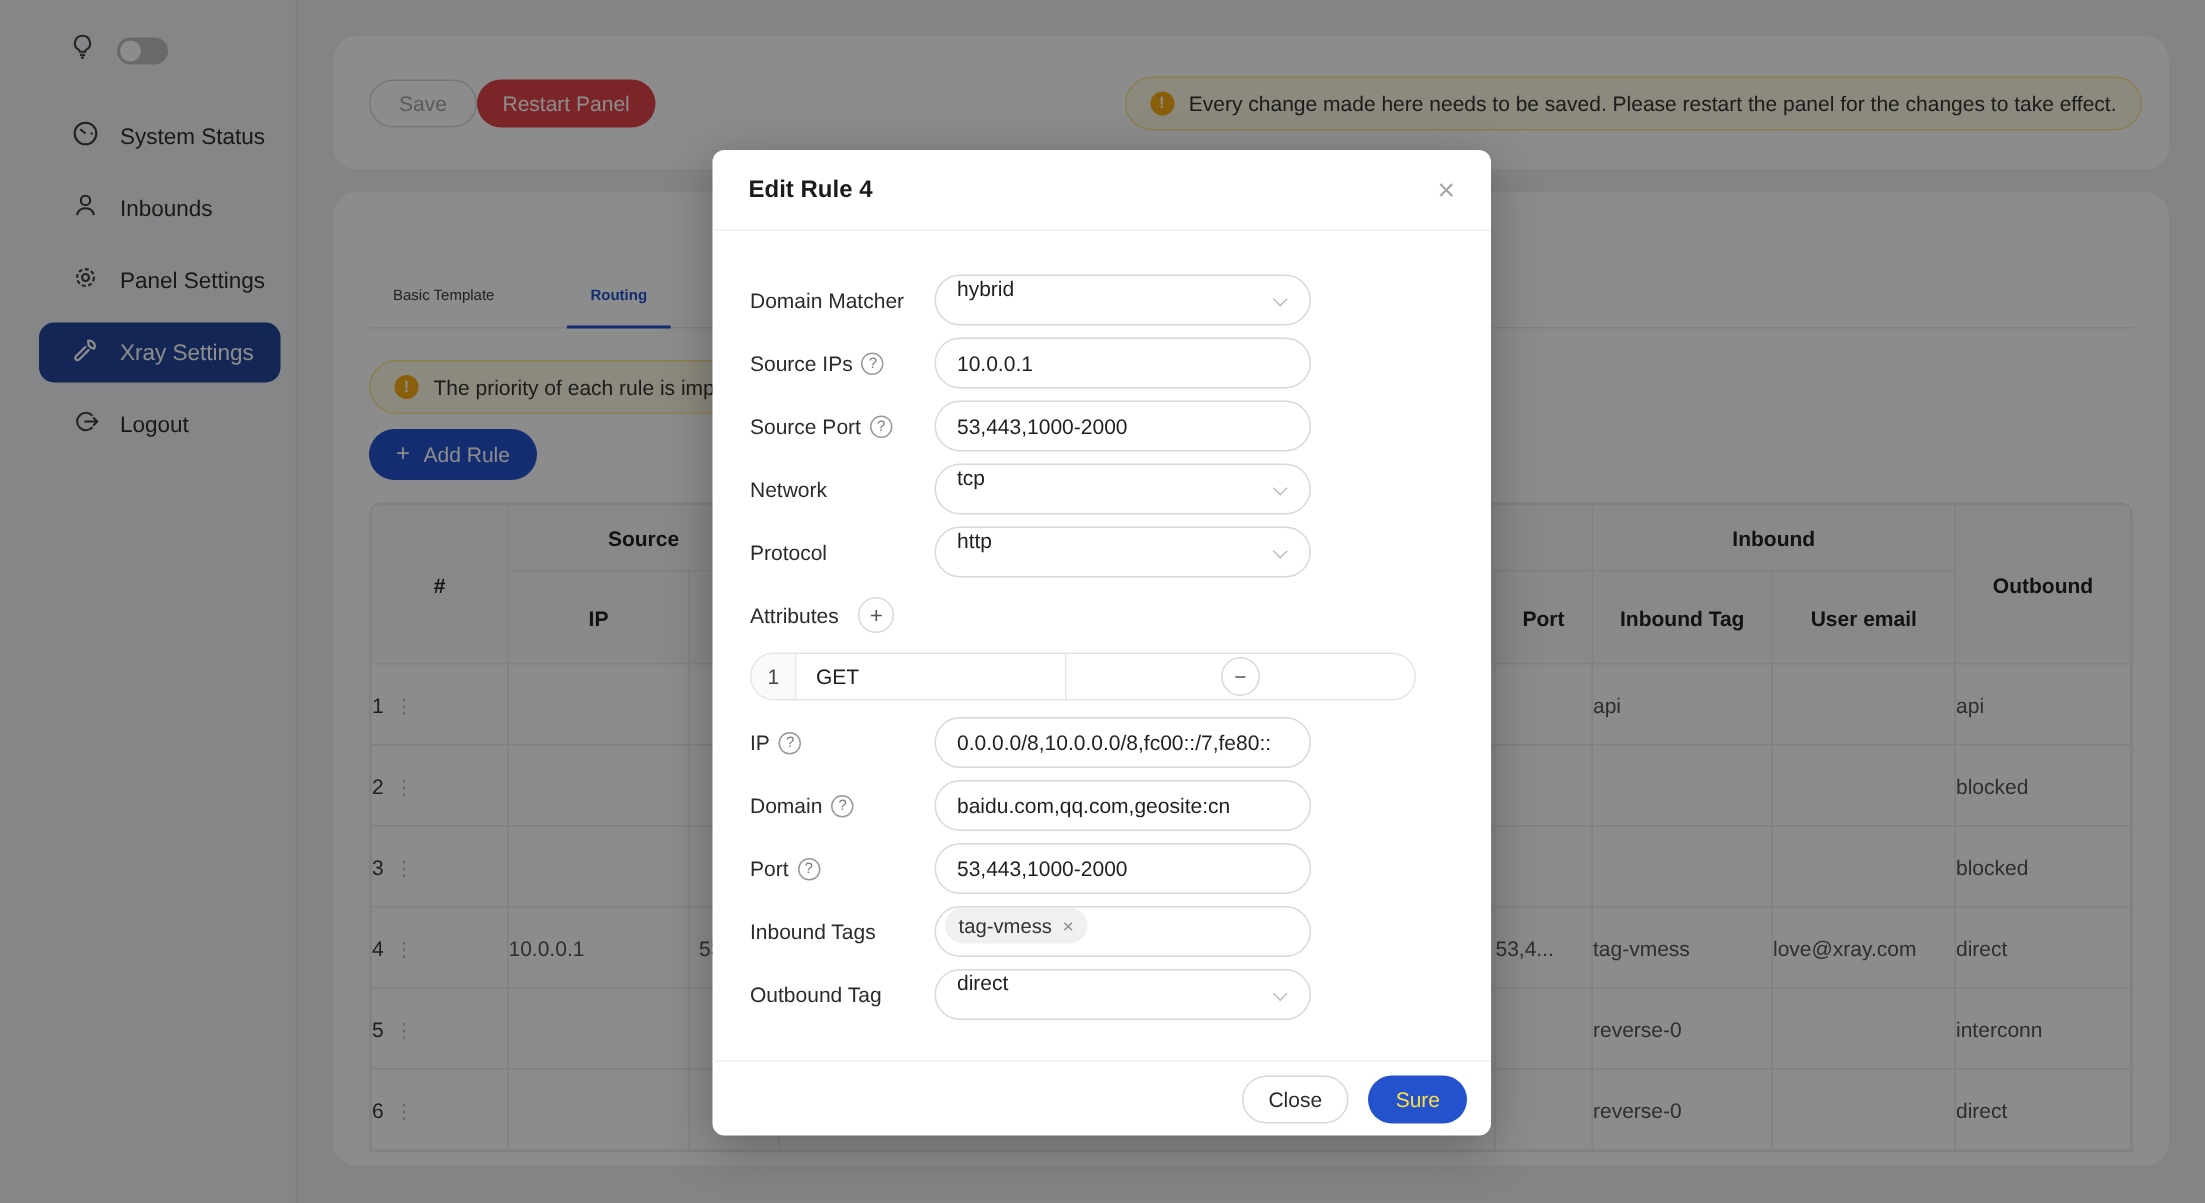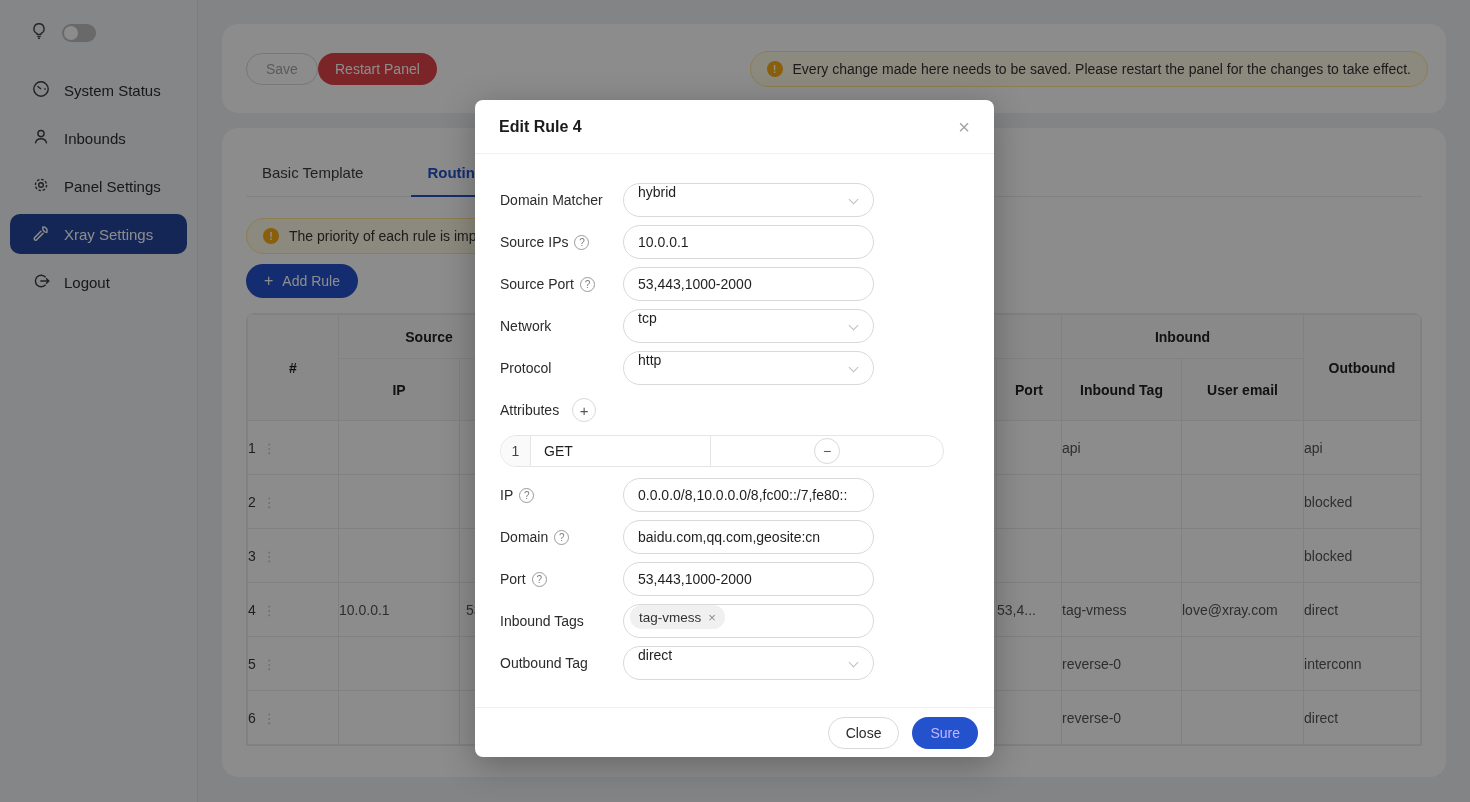--- a/index.html
+++ b/index.html
@@ -6,21 +6,21 @@
   html, body { width: 1470px; height: 802px; overflow: hidden; }
   body {
     font-family: "Liberation Sans", sans-serif;
     background: #eef0f4;
     position: relative;
     color: #2b2b2b;
   }
   
   .sidebar {
     position: absolute; left: 0; top: 0; width: 198px; height: 100%;
-    background: #f2f4f7; border-right: 1px solid #e3e5e9;
+    background: #f2f4f7; border-right: 1px solid #e3e5e9; padding-left: 16px;
   }
   .side-toggle-row { display: flex; align-items: center; gap: 14px; padding: 22px 0 0 30px; }
   .toggle { width: 34px; height: 18px; border-radius: 9px; background: #bfbfbf; position: relative; cursor: pointer; }
   .toggle .knob { position: absolute; left: 2px; top: 2px; width: 14px; height: 14px; border-radius: 50%; background: #fff; }
   .menu { margin-top: 26px; }
   .side-item {
     display: flex; align-items: center; gap: 14px;
     height: 40px; margin: 8px 10px; padding-left: 22px;
     border-radius: 10px; font-size: 15px; color: #2e2e2e; cursor: pointer;
   }
@@ -50,21 +50,21 @@
   .warn-ic {
     width: 16px; height: 16px; border-radius: 50%; background: var(--warning-icon, #faad14);
     color: #fff; font-size: 11px; font-weight: bold; display: inline-flex;
     align-items: center; justify-content: center; flex: 0 0 auto;
   }
   .main-card {
     position: absolute; left: 222px; top: 128px; width: 1224px; height: 649px;
     background: #fff; border-radius: 16px;
   }
   .tabs { display: flex; gap: 32px; margin: 36px 24px 0; border-bottom: 1px solid #ececec; }
-  .tab { padding: 0 16px 15px; font-size: 15px; color: #3c3c3c; cursor: pointer; position: relative; }
+  .tab { padding: 0 16px 15px; font-size: 10px; color: #3c3c3c; cursor: pointer; position: relative; margin-top: 28px; }
   .tab.active { color: var(--primary, #2352cc); font-weight: 700; }
   .tab.active::after { content: ""; position: absolute; left: 0; right: 0; bottom: -1px; height: 2px; background: var(--primary, #2352cc); }
   .alert-rules { margin: 21px 24px 0; width: 600px; }
   .btn-add {
     margin: 10px 24px 0; height: 34px; padding: 0 18px; border-radius: 17px;
     background: var(--primary, #2352cc); color: #fff;
     display: inline-flex; align-items: center; gap: 9px; font-size: 14px;
   }
   .btn-add .plus { font-size: 16px; font-weight: 400; }
   
@@ -128,21 +128,21 @@
     background: #f0f0f0; border-radius: 12px; height: 24px; padding: 0 9px; margin-left: -8px;
     display: inline-flex; align-items: center; gap: 7px; font-size: 13.5px; color: #333;
   }
   .tag-x { color: #8c8c8c; font-size: 13px; cursor: pointer; }
   .modal-footer {
     position: absolute; left: 0; right: 0; bottom: 0; height: 50px;
     border-top: 1px solid #f0f0f0; display: flex; align-items: center;
     justify-content: flex-end; gap: 13px; padding: 0 16px; margin-top: 40px;
   }
   .btn-close { height: 32px; padding: 0 17px; border-radius: 16px; border: 1px solid #d9d9d9; background: #fff; color: #2b2b2b; }
-  .btn-sure { height: 32px; padding: 0 18px; border-radius: 16px; background: var(--primary, #2352cc); color: #c4b5fd; }
+  .btn-sure { height: 32px; padding: 0 18px; border-radius: 16px; background: var(--primary, #2352cc); color: #fde047; }
 </style>
 </head>
 <body>
 
 <div class="sidebar">
   <div class="side-toggle-row">
     <span>
       <svg width="18" height="18" viewBox="0 0 18 18" fill="none" stroke="#444" stroke-width="1.4">
         <path d="M9 1.8a5 5 0 0 1 2.6 9.3c-.5.3-.8.8-.8 1.4H7.2c0-.6-.3-1.1-.8-1.4A5 5 0 0 1 9 1.8z"></path>
         <path d="M7.3 14.6h3.4M8 16.4h2"></path>

